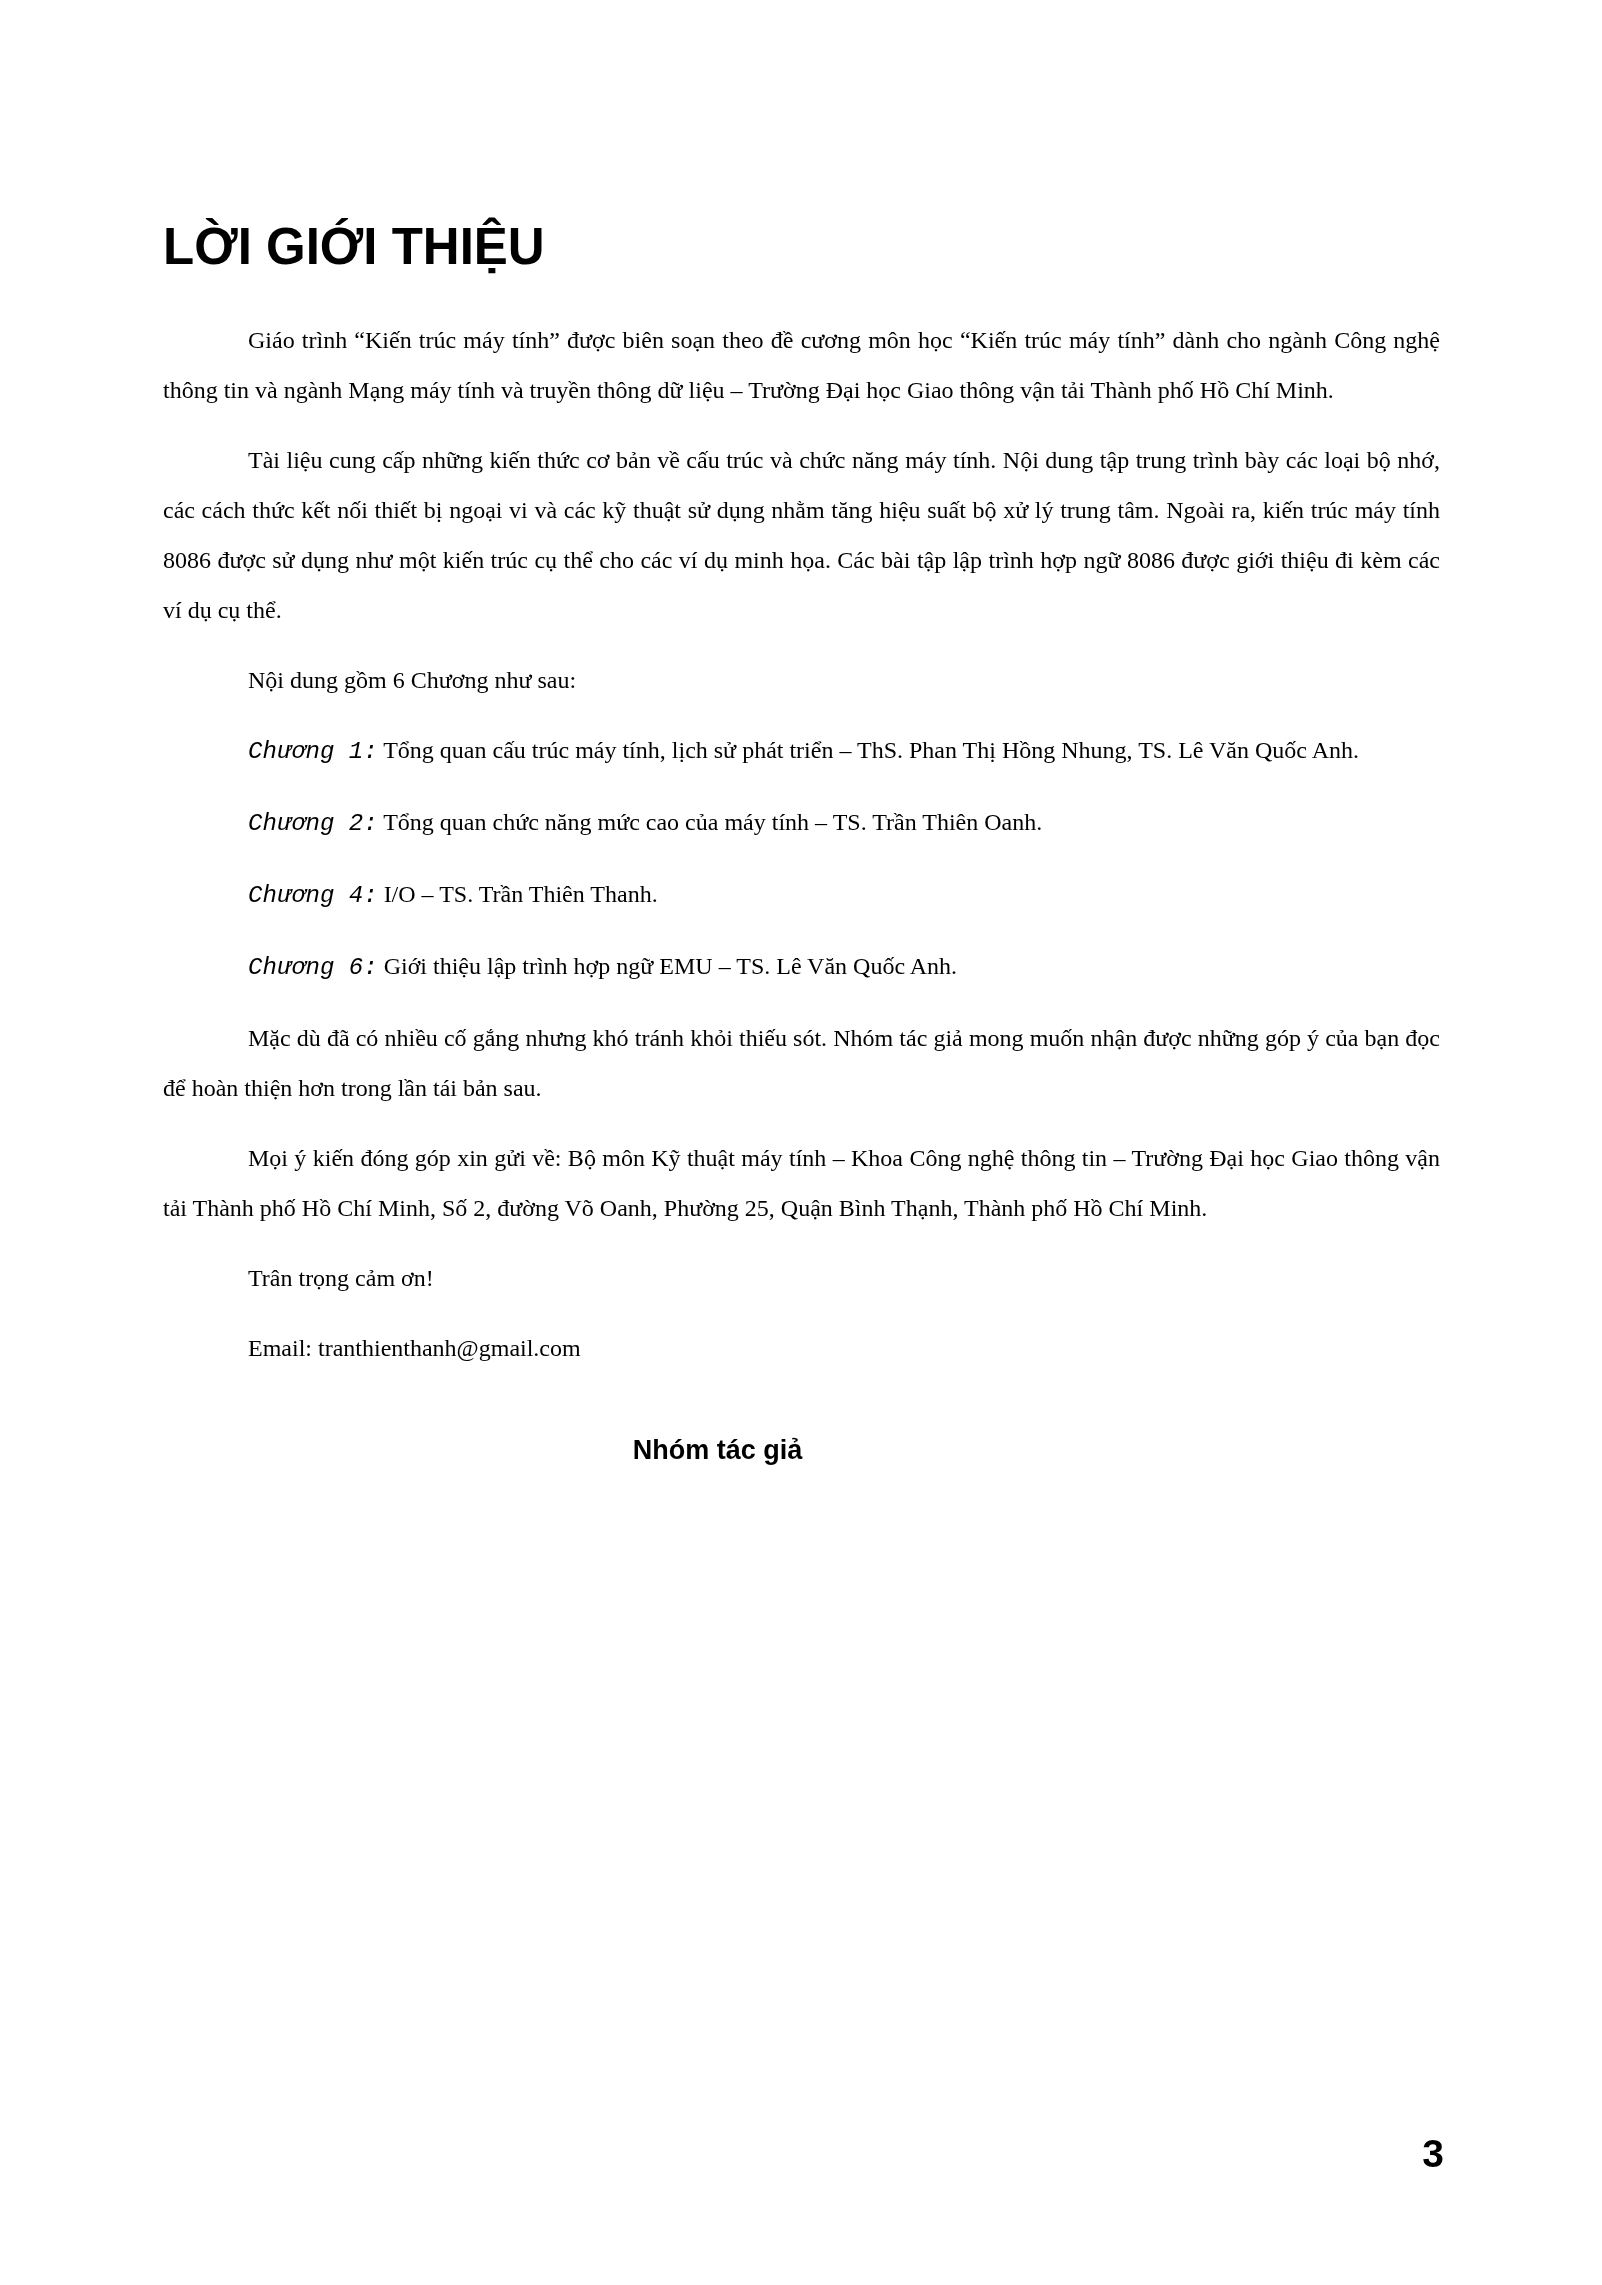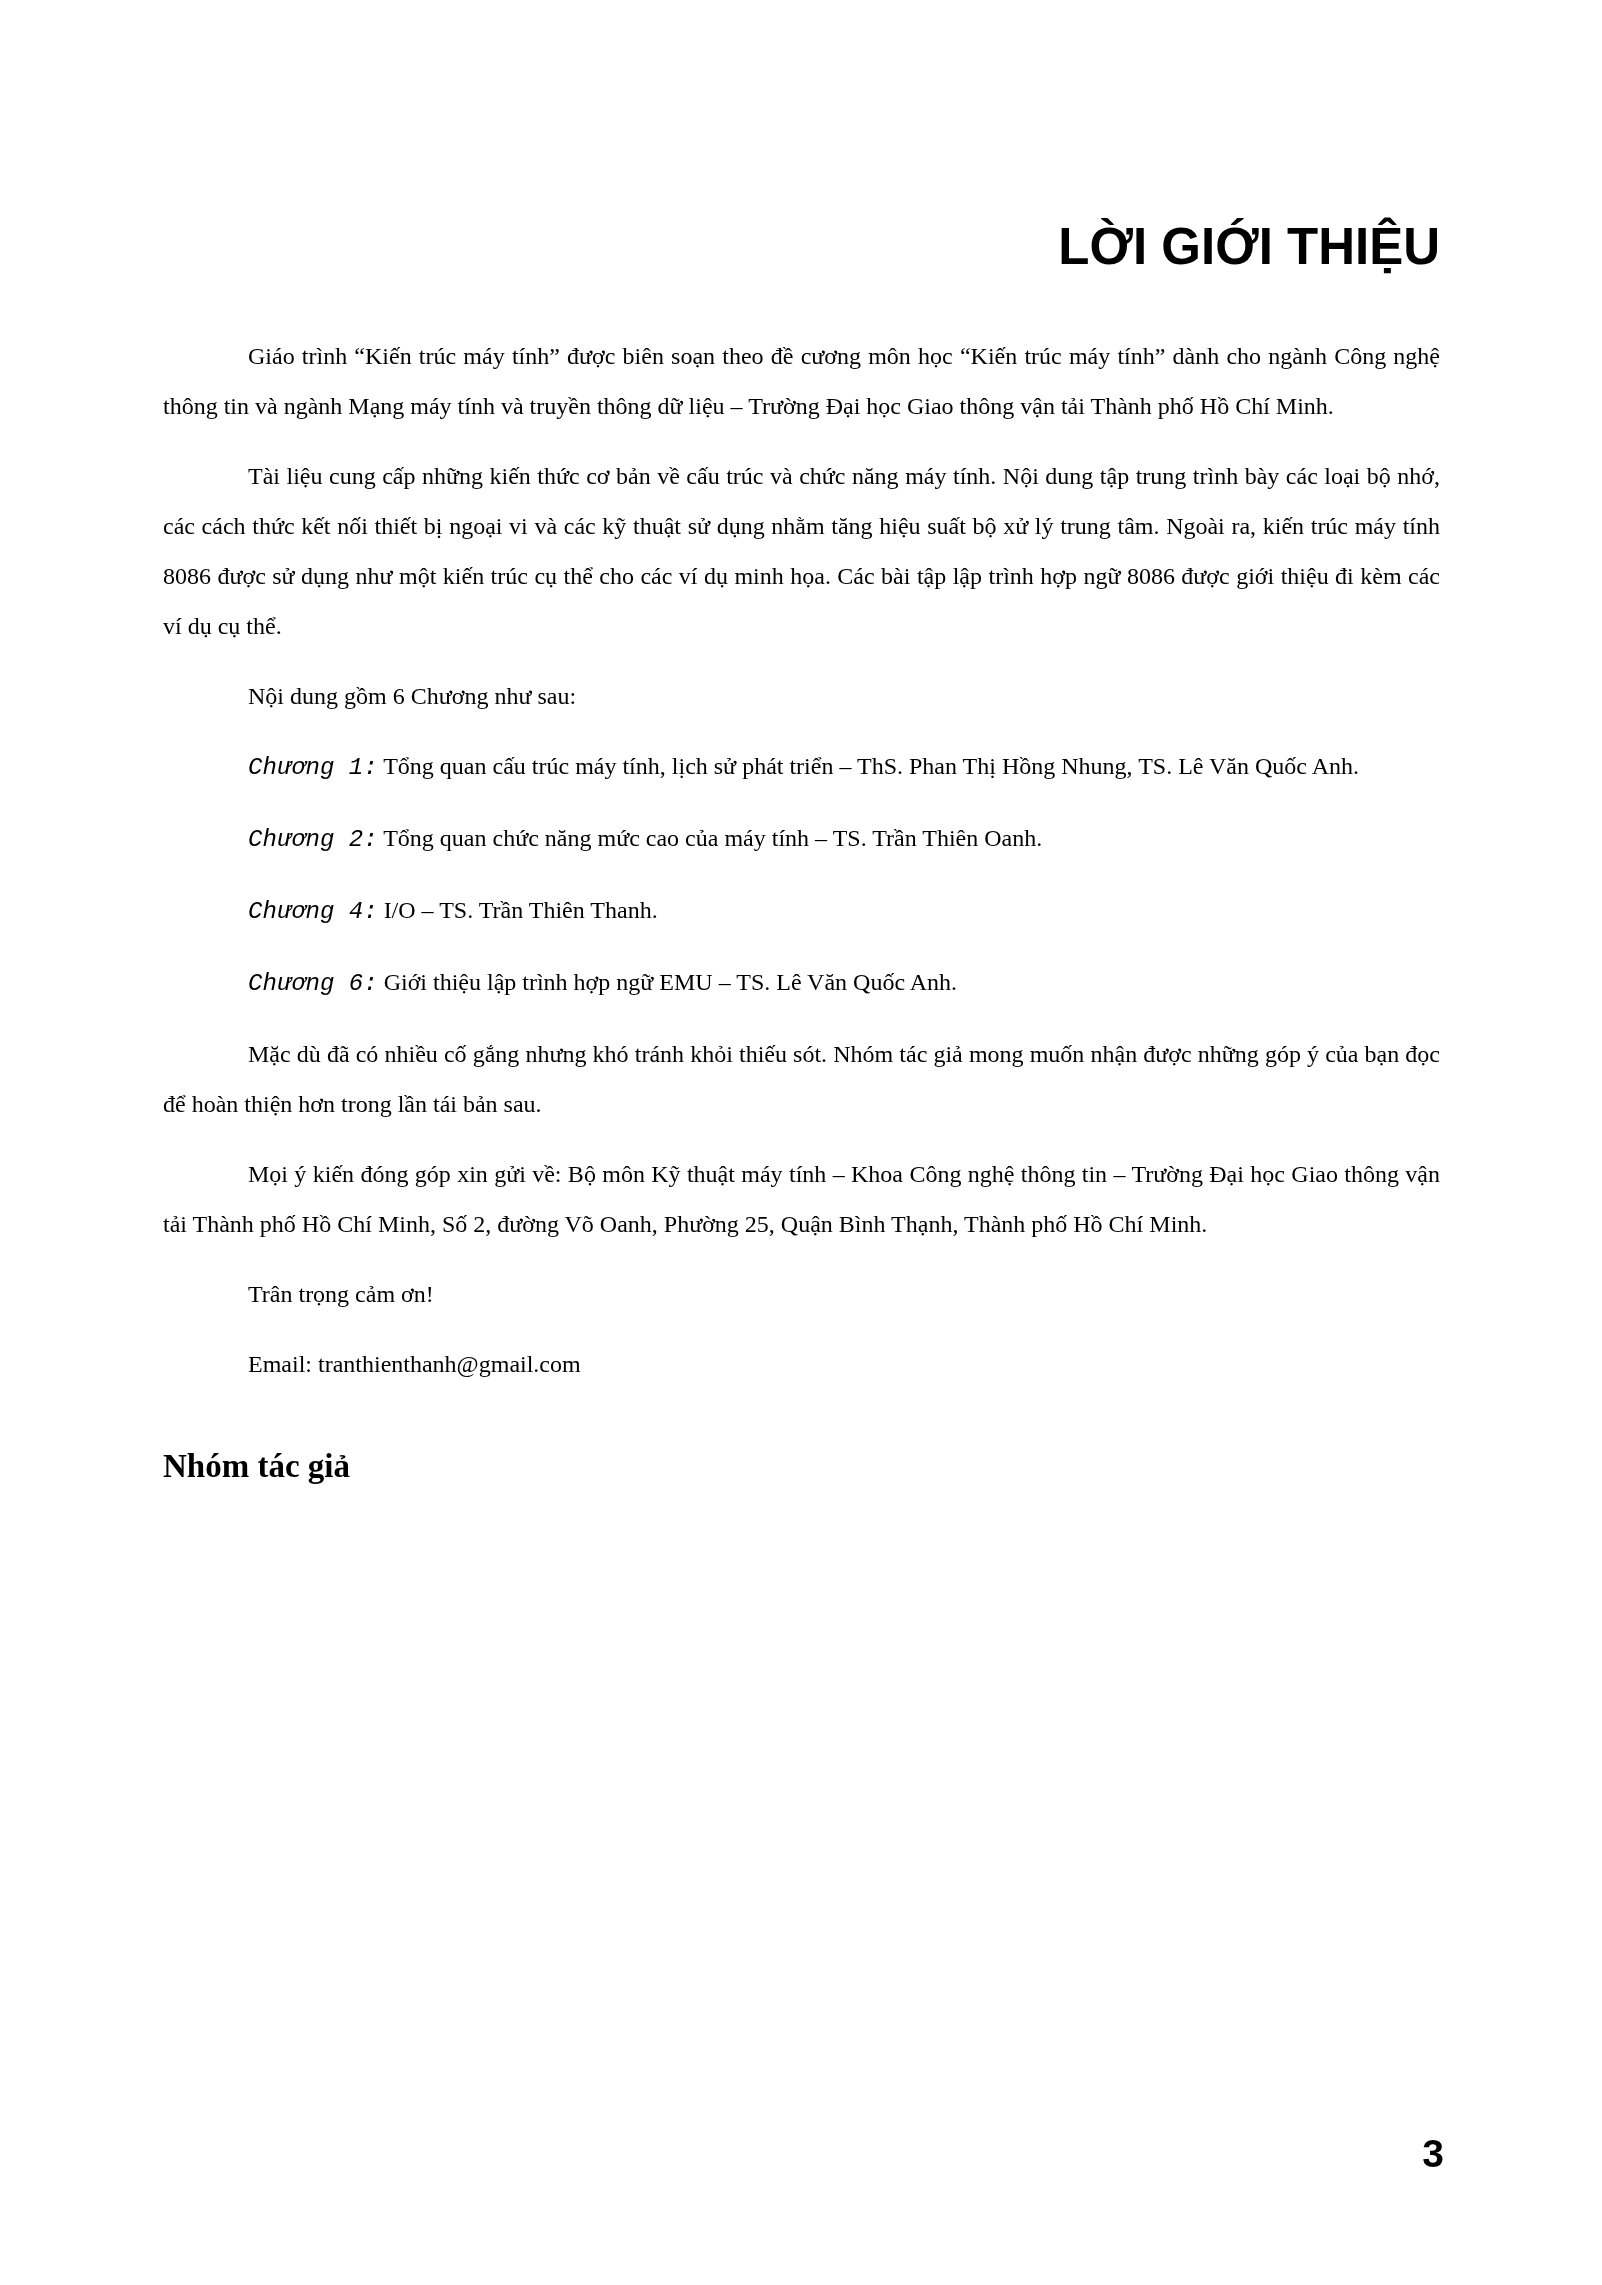--- a/index.html
+++ b/index.html
@@ -19,44 +19,44 @@
     position: absolute;
     left: 163px;
     top: 0;
     width: 1277px;
   }
   .doc-title {
     font-family: "Liberation Sans", sans-serif;
     font-weight: bold;
     font-size: 51px;
     line-height: 56px;
-    text-align: right;
-    margin: 219px 0 56px 0;
+    text-align: left;
+    margin: 219px 0 40px 0;
     letter-spacing: 0;
   }
   p.body-par {
     font-family: "Liberation Serif", serif;
     font-size: 24px;
     line-height: 50px;
     text-align: justify;
     text-indent: 85px;
     margin: 0 0 20px 0;
     hyphens: none;
     -webkit-hyphens: none;
   }
   .chapter-label {
     font-style: italic;
     font-family: Liberation Mono, monospace;
   }
   p.signature-par {
-    font-family: Liberation Serif, serif;
-    font-size: 33px;
+    font-family: Liberation Sans, sans-serif;
+    font-size: 27px;
     line-height: 50px;
     font-weight: bold;
-    text-align: left;
+    text-align: center;
     padding-right: 168px;
     text-indent: 0;
     margin: 52px 0 0 0;
   }
   .page-number {
     position: absolute;
     top: 2133px;
     right: 159px;
     font-family: "Liberation Sans", sans-serif;
     font-weight: bold;

